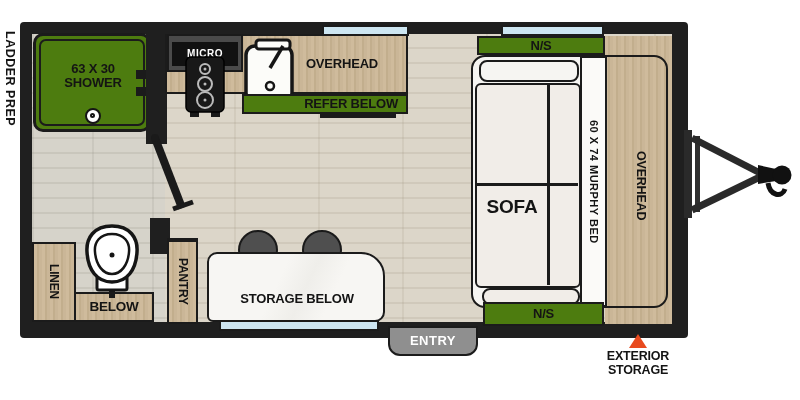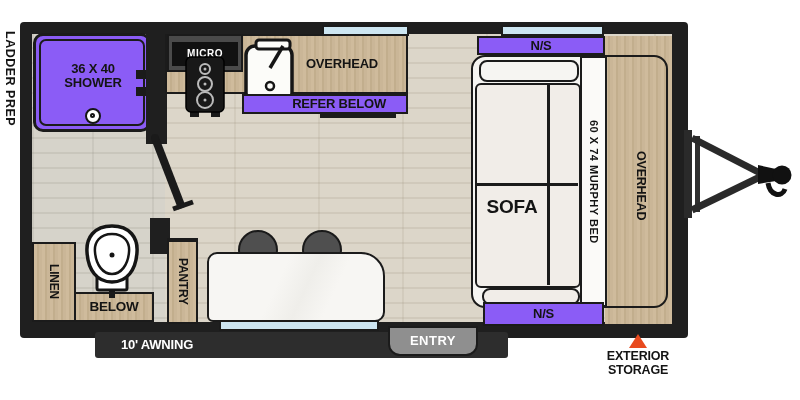--- a/index.html
+++ b/index.html
@@ -8,21 +8,21 @@
   .abs{position:absolute;box-sizing:border-box;}
   .wall{background:#1f1f1f;}
   .floor-main{background:
       repeating-linear-gradient(90deg, rgba(150,138,115,0.14) 0 2px, rgba(0,0,0,0) 2px 84px),
       repeating-linear-gradient(180deg, #dcd6c9 0 13px, #d0c9bb 13px 15px);}
   .floor-bath{background:
       repeating-linear-gradient(90deg, rgba(130,128,118,0.14) 0 2px, rgba(0,0,0,0) 2px 60px),
       repeating-linear-gradient(180deg, #d6d3ca 0 13px, #c9c6bc 13px 15px);}
   .wood{background:repeating-linear-gradient(90deg, #cfbb9c 0 3px, #c2ae8d 3px 5px, #cab697 5px 8px);}
   .woodbox{border:2.5px solid #1b1b1b;}
-  .whitebox{background:#8b5cf6;border:2.5px solid #1b1b1b;}
+  .whitebox{background:#4d7c0f;border:2.5px solid #1b1b1b;}
   .marble{background:linear-gradient(115deg,#f7f6f3 0 40%,#efeeea 55%,#f7f6f3 70%);}
   .window{background:#cde6f2;border:2px solid #1c1c1c;}
   .lbl{display:flex;align-items:center;justify-content:center;text-align:center;
        letter-spacing:-0.2px;line-height:1.05;}
   .vtext{writing-mode:vertical-rl;}
   .cushion{background:#f1ede8;border:2.5px solid #1b1b1b;border-radius:6px;}
   .thin{background:#1b1b1b;}
 </style>
 </head>
 <body>
@@ -36,21 +36,21 @@
   <div class="abs floor-main" style="left:150px;top:34px;width:522px;height:288px;"></div>
   <div class="abs floor-bath" style="left:32px;top:34px;width:133px;height:288px;"></div>
 
   <div class="abs window" style="left:322px;top:25px;width:87px;height:11px;"></div>
   <div class="abs window" style="left:501px;top:25px;width:103px;height:11px;"></div>
   <div class="abs window" style="left:219px;top:320px;width:160px;height:11px;"></div>
 
   <div class="abs whitebox" style="left:33px;top:33px;width:118px;height:99px;border-width:3px;border-radius:10px;">
     <div class="abs" style="left:3px;top:3px;right:3px;bottom:3px;border:2px solid #1b1b1b;border-radius:7px;"></div>
   </div>
-  <div class="abs lbl" style="left:48px;top:62px;width:90px;height:14px;font-size:13px;">36 X 40</div>
+  <div class="abs lbl" style="left:48px;top:62px;width:90px;height:14px;font-size:13px;">63 X 30</div>
   <div class="abs lbl" style="left:48px;top:76px;width:90px;height:14px;font-size:13px;">SHOWER</div>
   <div class="abs" style="left:85px;top:108px;width:16px;height:16px;border:2.5px solid #151515;border-radius:50%;background:#fff;">
     <div class="abs" style="left:3px;top:3px;width:5px;height:5px;border:2px solid #151515;border-radius:50%;"></div>
   </div>
   <div class="abs thin" style="left:146px;top:63px;width:5px;height:45px;"></div>
   <div class="abs thin" style="left:136px;top:70px;width:12px;height:9px;"></div>
   <div class="abs thin" style="left:136px;top:87px;width:12px;height:9px;"></div>
 
   <div class="abs wall" style="left:146px;top:26px;width:21px;height:118px;"></div>
   <div class="abs wall" style="left:150px;top:218px;width:20px;height:36px;"></div>
@@ -76,21 +76,21 @@
     <circle cx="22" cy="46" r="8" fill="none" stroke="#bbb" stroke-width="2"></circle>
       <circle cx="22" cy="46" r="1.5" fill="#bbb"></circle>
   </svg>
   <svg class="abs" style="left:243px;top:36px;" width="56" height="70" viewBox="0 0 56 70">
     <rect x="3" y="10" width="46" height="56" rx="9" fill="#fcfcf9" stroke="#161616" stroke-width="3.5"></rect>
     <rect x="13" y="4" width="34" height="9" rx="3" fill="#fcfcf9" stroke="#161616" stroke-width="3"></rect>
     <line x1="40" y1="10" x2="27" y2="32" stroke="#161616" stroke-width="3.5"></line>
     <circle cx="27" cy="50" r="4" fill="none" stroke="#161616" stroke-width="2.5"></circle>
   </svg>
   <div class="abs lbl" style="left:302px;top:56px;width:80px;height:15px;font-size:13px;">OVERHEAD</div>
-  <div class="abs whitebox lbl" style="left:242px;top:94px;width:166px;height:20px;border-width:2px;justify-content:flex-end;padding-right:20px;font-size:13px;">
+  <div class="abs whitebox lbl" style="left:242px;top:94px;width:166px;height:20px;border-width:2px;justify-content:flex-end;padding-right:8px;font-size:13px;">
     <span>REFER BELOW</span>
   </div>
   <div class="abs thin" style="left:320px;top:113px;width:76px;height:5px;"></div>
 
   <div class="abs wood woodbox" style="left:167px;top:238px;width:31px;height:86px;border-top-width:4px;">
   </div>
   <div class="abs lbl vtext" style="left:169px;top:240px;width:27px;height:82px;font-size:12px;">PANTRY</div>
 
   <div class="abs wood woodbox" style="left:32px;top:242px;width:44px;height:80px;"></div>
   <div class="abs lbl vtext" style="left:34px;top:244px;width:40px;height:76px;font-size:12px;">LINEN</div>
@@ -100,20 +100,21 @@
     <rect x="29" y="64" width="6" height="12" fill="#1a1a1a"></rect>
     <rect x="17" y="54" width="30" height="14" rx="2" fill="#fff" stroke="#151515" stroke-width="3"></rect>
     <path d="M32 4 C50 4 58 16 57 30 C56 48 47 60 32 60 C17 60 8 48 7 30 C6 16 14 4 32 4 Z" fill="#fff" stroke="#151515" stroke-width="3.5"></path>
     <path d="M32 12 C44 12 50 20 49 30 C48 43 41 52 32 52 C23 52 16 43 15 30 C14 20 20 12 32 12 Z" fill="#fff" stroke="#151515" stroke-width="2.5"></path>
     <circle cx="32" cy="33" r="2.5" fill="#151515"></circle>
   </svg>
 
   <div class="abs" style="left:238px;top:230px;width:40px;height:40px;border-radius:50%;background:#4f4f4f;border:2.5px solid #1a1a1a;"></div>
   <div class="abs" style="left:302px;top:230px;width:40px;height:40px;border-radius:50%;background:#4f4f4f;border:2.5px solid #1a1a1a;"></div>
   <div class="abs marble" style="left:207px;top:252px;width:178px;height:70px;border:2.5px solid #1b1b1b;border-radius:10px 24px 10px 6px;"></div>
+  <div class="abs lbl" style="left:227px;top:291px;width:140px;height:15px;font-size:13px;">STORAGE BELOW</div>
 
   <div class="abs wood" style="left:605px;top:36px;width:67px;height:288px;"></div>
   <div class="abs" style="left:473px;top:57px;width:134px;height:249px;background:#f6f5f2;border-radius:12px 0 0 12px;"></div>
   <div class="abs" style="left:471px;top:55px;width:197px;height:253px;border:2.5px solid #1b1b1b;border-radius:14px;"></div>
   <div class="abs" style="left:479px;top:60px;width:100px;height:22px;background:#f6f5f2;border:2px solid #1b1b1b;border-radius:8px;"></div>
   <div class="abs" style="left:580px;top:56px;width:27px;height:251px;background:#fbfaf8;border:2px solid #1b1b1b;"></div>
   <div class="abs lbl vtext" style="left:582px;top:58px;width:23px;height:247px;font-size:11px;letter-spacing:0.5px;">60 X 74 MURPHY BED</div>
   <div class="abs cushion" style="left:475px;top:83px;width:106px;height:205px;">
     <div class="abs thin" style="left:70px;top:0;width:2.5px;height:200px;"></div>
     <div class="abs thin" style="left:0;top:98px;width:101px;height:2.5px;"></div>
@@ -121,23 +122,20 @@
   <div class="abs cushion" style="left:482px;top:288px;width:98px;height:17px;border-radius:8px;"></div>
   <div class="abs lbl" style="left:477px;top:199px;width:70px;height:16px;font-size:19px;">SOFA</div>
   <div class="abs whitebox lbl" style="left:477px;top:36px;width:128px;height:19px;font-size:13px;">
     <span>N/S</span>
   </div>
   <div class="abs whitebox lbl" style="left:483px;top:302px;width:121px;height:24px;font-size:13px;">
     <span>N/S</span>
   </div>
   <div class="abs lbl vtext" style="left:627px;top:128px;width:26px;height:115px;font-size:12.5px;">OVERHEAD</div>
 
-  <div class="abs" style="left:95px;top:332px;width:413px;height:26px;background:#2d2d2d;border-radius:3px;">
-    <div class="abs lbl" style="left:2px;top:0;width:120px;height:26px;color:#fff;font-size:13px;">10' AWNING</div>
-  </div>
   <div class="abs lbl" style="left:388px;top:326px;width:90px;height:30px;background:#8f8f8f;border:2.5px solid #1b1b1b;border-radius:0 0 12px 12px;color:#fff;font-size:13px;letter-spacing:0.5px;">
     <span>ENTRY</span>
   </div>
 
   <svg class="abs" style="left:670px;top:118px;" width="128" height="112" viewBox="0 0 128 112">
     <rect x="14" y="12" width="8" height="88" fill="#2a2a2a"></rect>
     <rect x="25" y="18" width="5" height="76" fill="#2f2f2f"></rect>
     <line x1="22" y1="20" x2="92" y2="56" stroke="#2a2a2a" stroke-width="7"></line>
     <line x1="22" y1="92" x2="92" y2="58" stroke="#2a2a2a" stroke-width="7"></line>
     <polygon points="88,47 106,51 106,63 88,66" fill="#111"></polygon>

